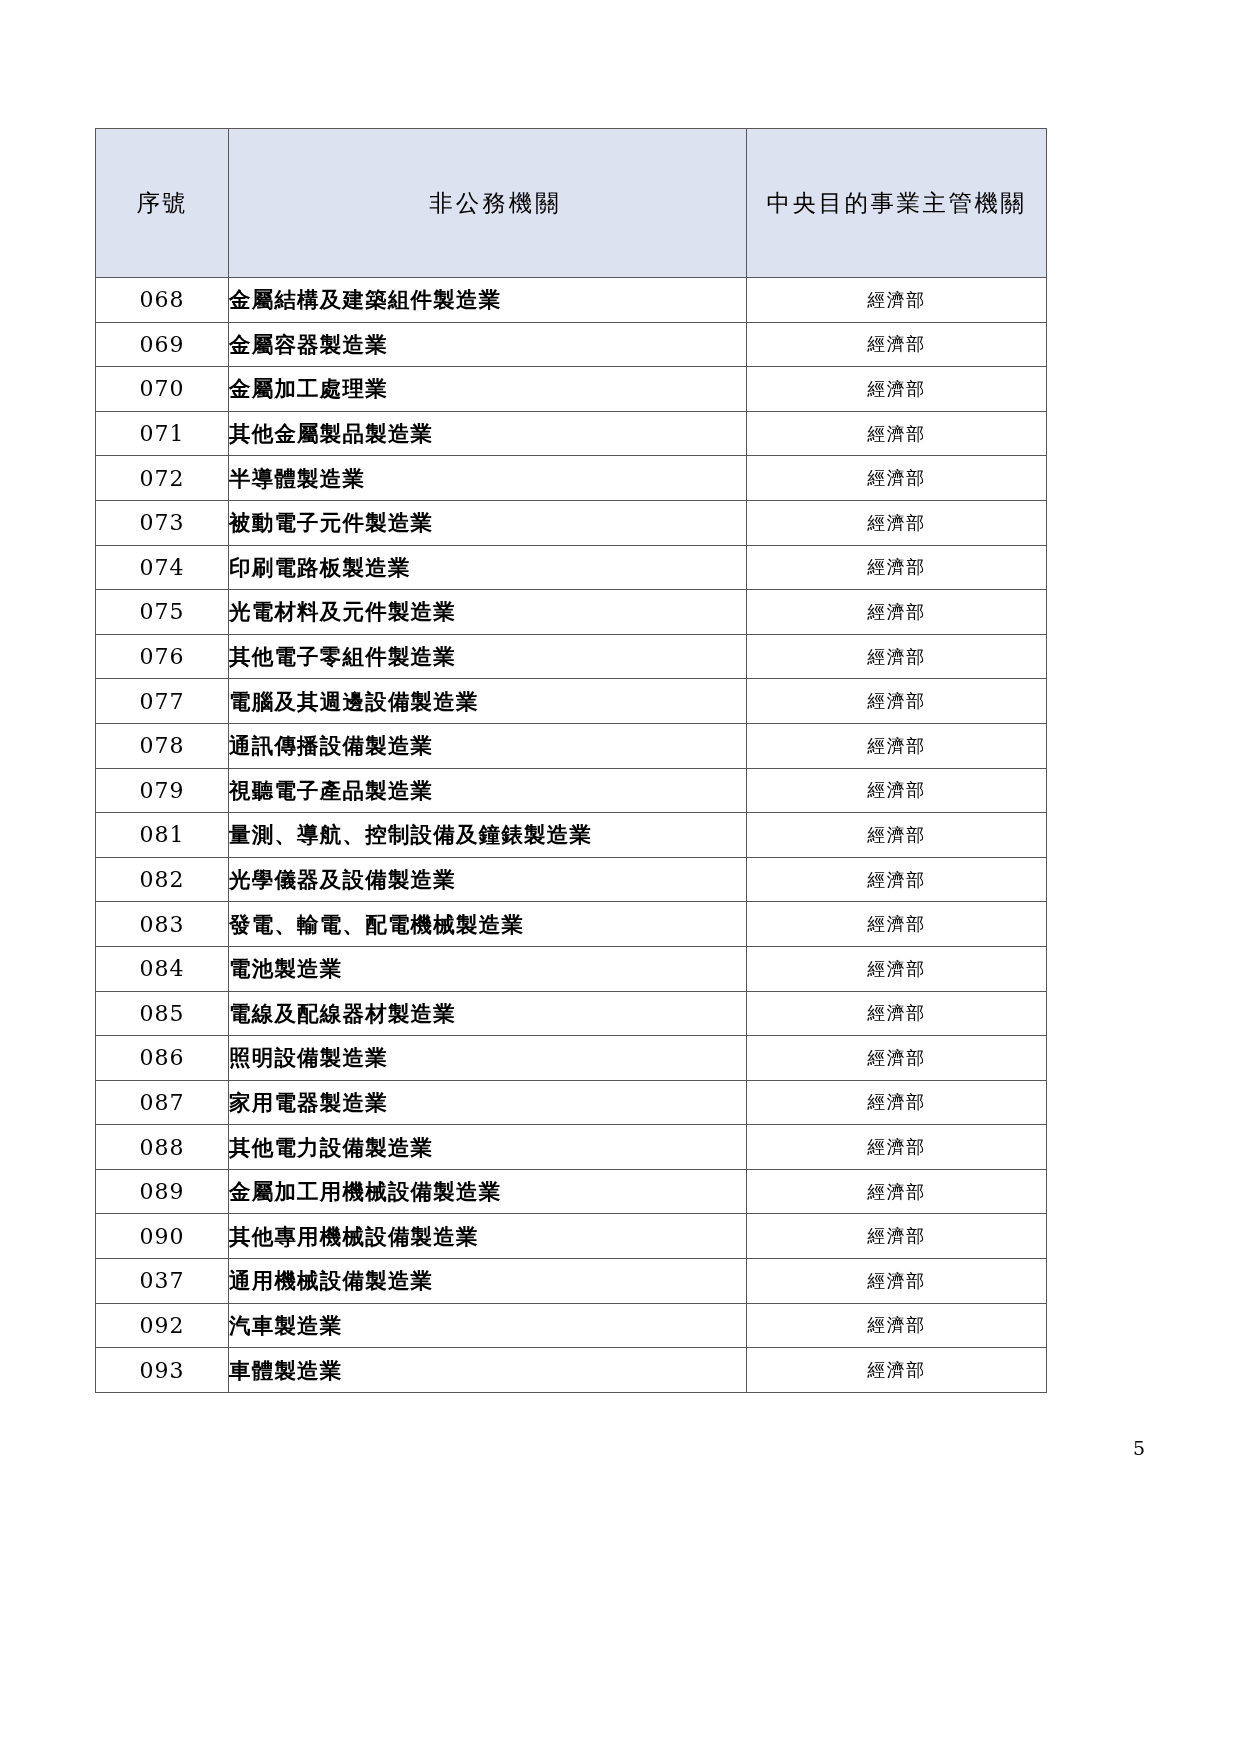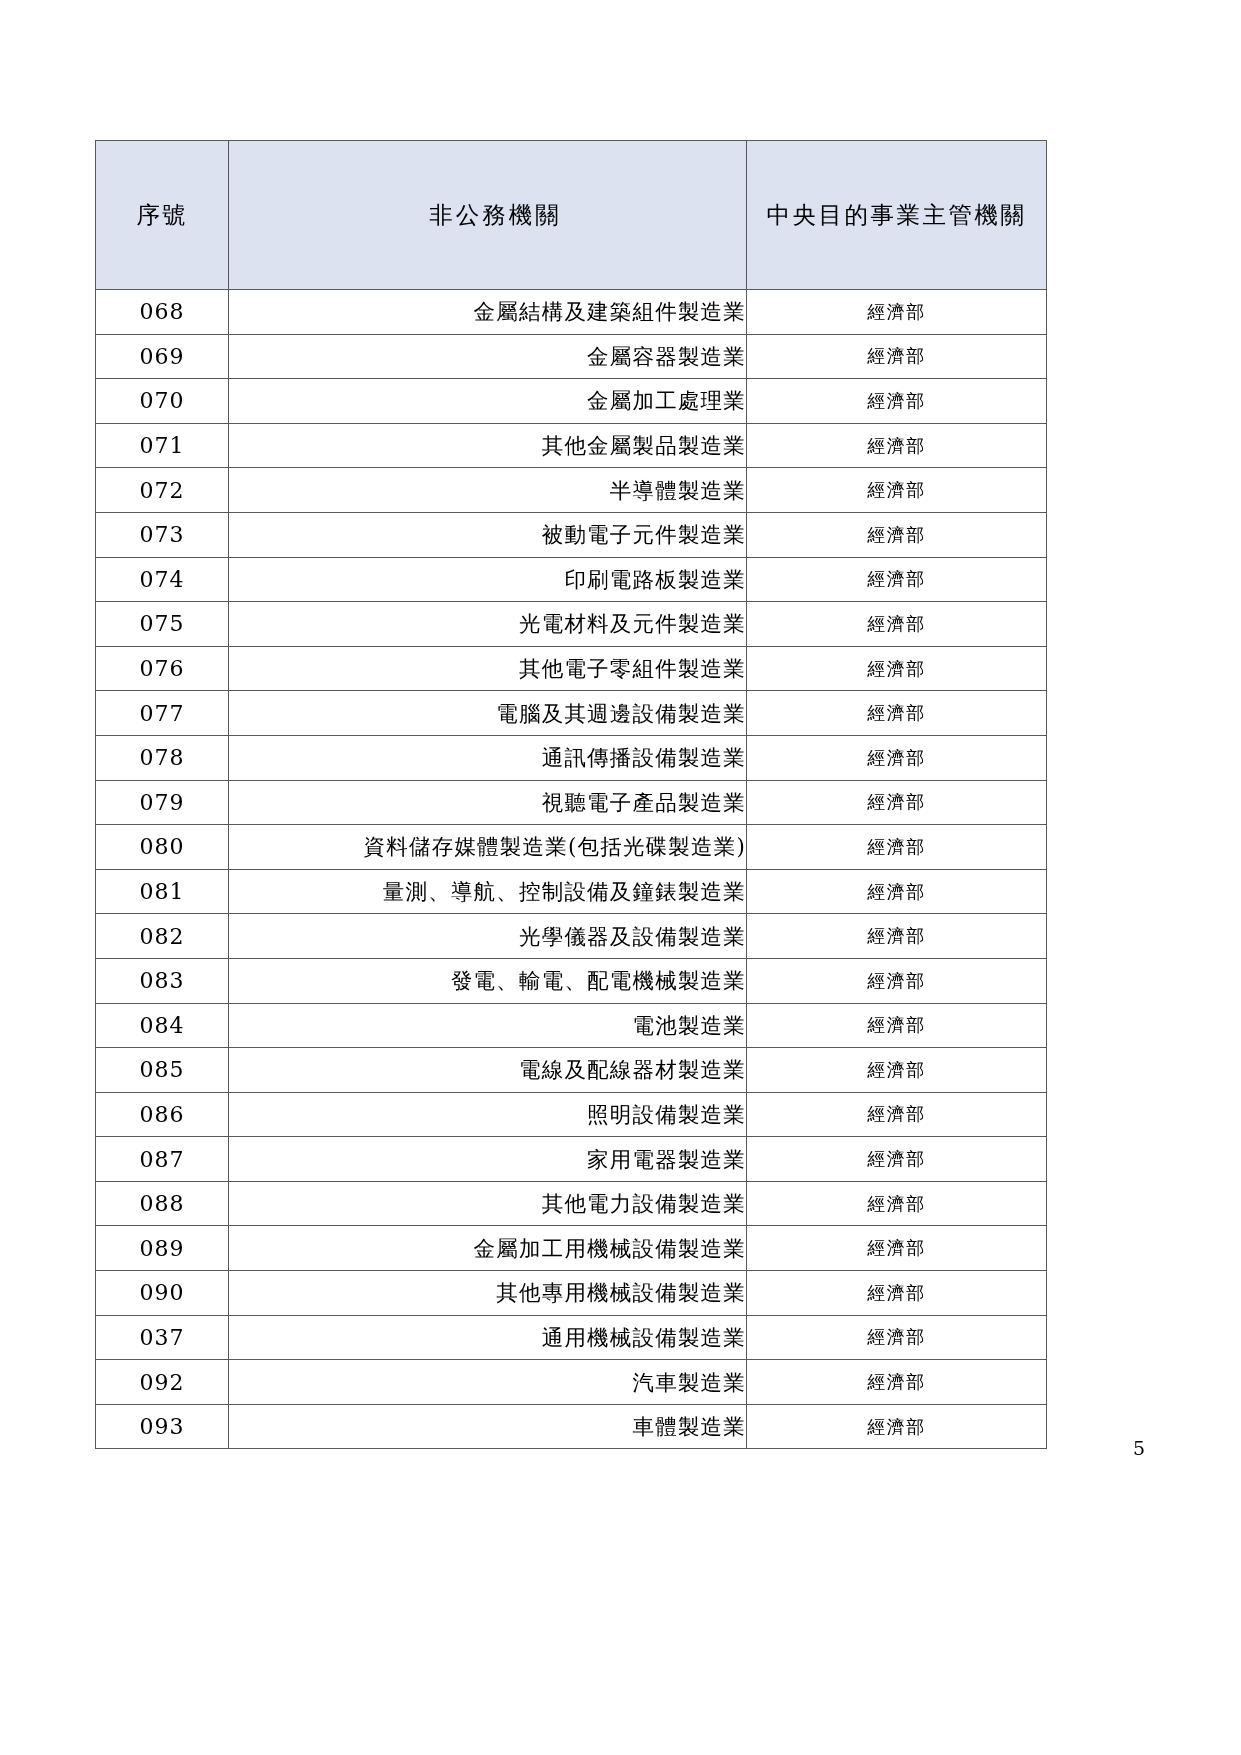--- a/index.html
+++ b/index.html
@@ -18,21 +18,21 @@
   .page {
     position: relative;
     width: 1241px;
     height: 1755px;
     box-sizing: border-box;
     padding: 0;
   }
   .table-wrap {
     position: absolute;
     left: 95px;
-    top: 140px;
+    top: 128px;
     width: 951px;
   }
   table.doc-table {
     border-collapse: collapse;
     width: 951px;
     table-layout: fixed;
   }
   table.doc-table col.c-seq   { width: 133px; }
   table.doc-table col.c-org   { width: 518px; }
   table.doc-table col.c-auth  { width: 300px; }
@@ -70,25 +70,26 @@
   tbody tr { height: 44.6px; }
 
   td.seq-cell {
     text-align: center;
     font-size: 22px;
     letter-spacing: 1px;
     font-family: "DejaVu Serif", "Liberation Serif", serif;
     padding-top: 4px;
   }
   td.org-cell {
-    text-align: right;
+    text-align: left;
     font-size: 21.5px;
     letter-spacing: 1.2px;
     padding-left: 13px;
     padding-bottom: 3px;
+    font-weight: bold;
   }
   td.auth-cell {
     text-align: center;
     font-size: 18px;
     letter-spacing: 1.5px;
     padding-bottom: 2px;
   }
 
   .page-number {
     position: absolute;
@@ -173,25 +174,20 @@
             <td class="seq-cell">078</td>
             <td class="org-cell">通訊傳播設備製造業</td>
             <td class="auth-cell">經濟部</td>
           </tr>
           <tr>
             <td class="seq-cell">079</td>
             <td class="org-cell">視聽電子產品製造業</td>
             <td class="auth-cell">經濟部</td>
           </tr>
           <tr>
-            <td class="seq-cell">080</td>
-            <td class="org-cell">資料儲存媒體製造業(包括光碟製造業)</td>
-            <td class="auth-cell">經濟部</td>
-          </tr>
-          <tr>
             <td class="seq-cell">081</td>
             <td class="org-cell">量測、導航、控制設備及鐘錶製造業</td>
             <td class="auth-cell">經濟部</td>
           </tr>
           <tr>
             <td class="seq-cell">082</td>
             <td class="org-cell">光學儀器及設備製造業</td>
             <td class="auth-cell">經濟部</td>
           </tr>
           <tr>

